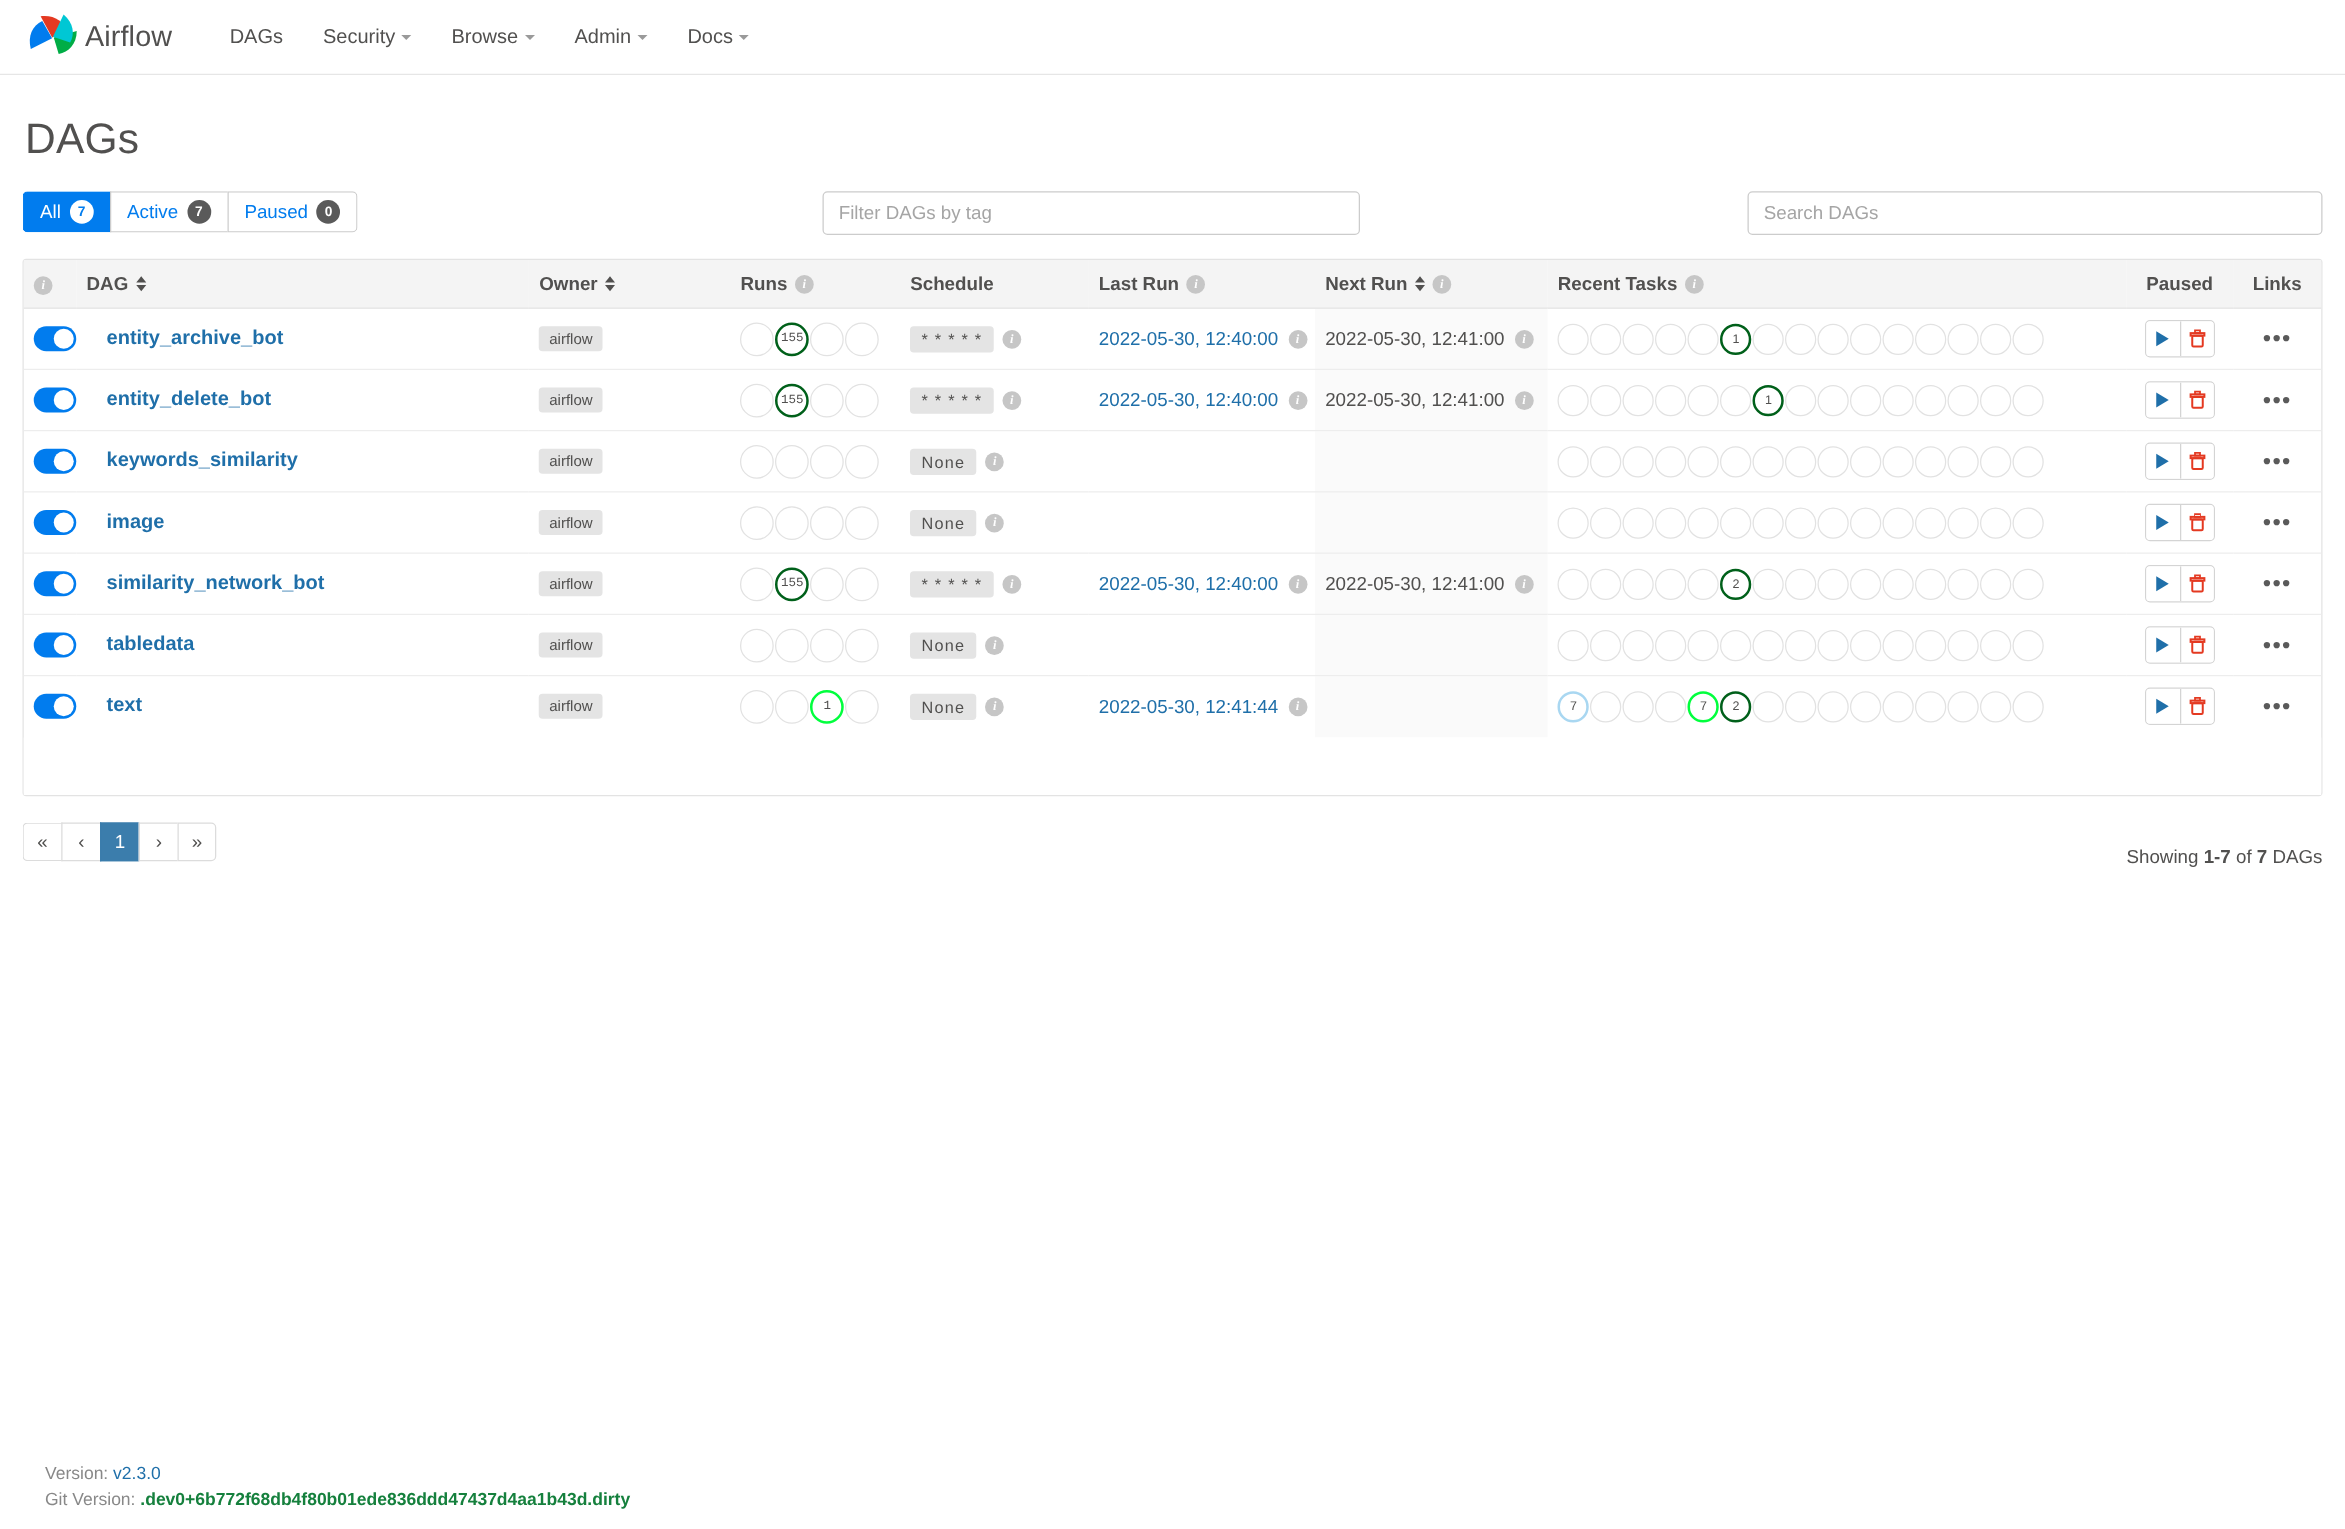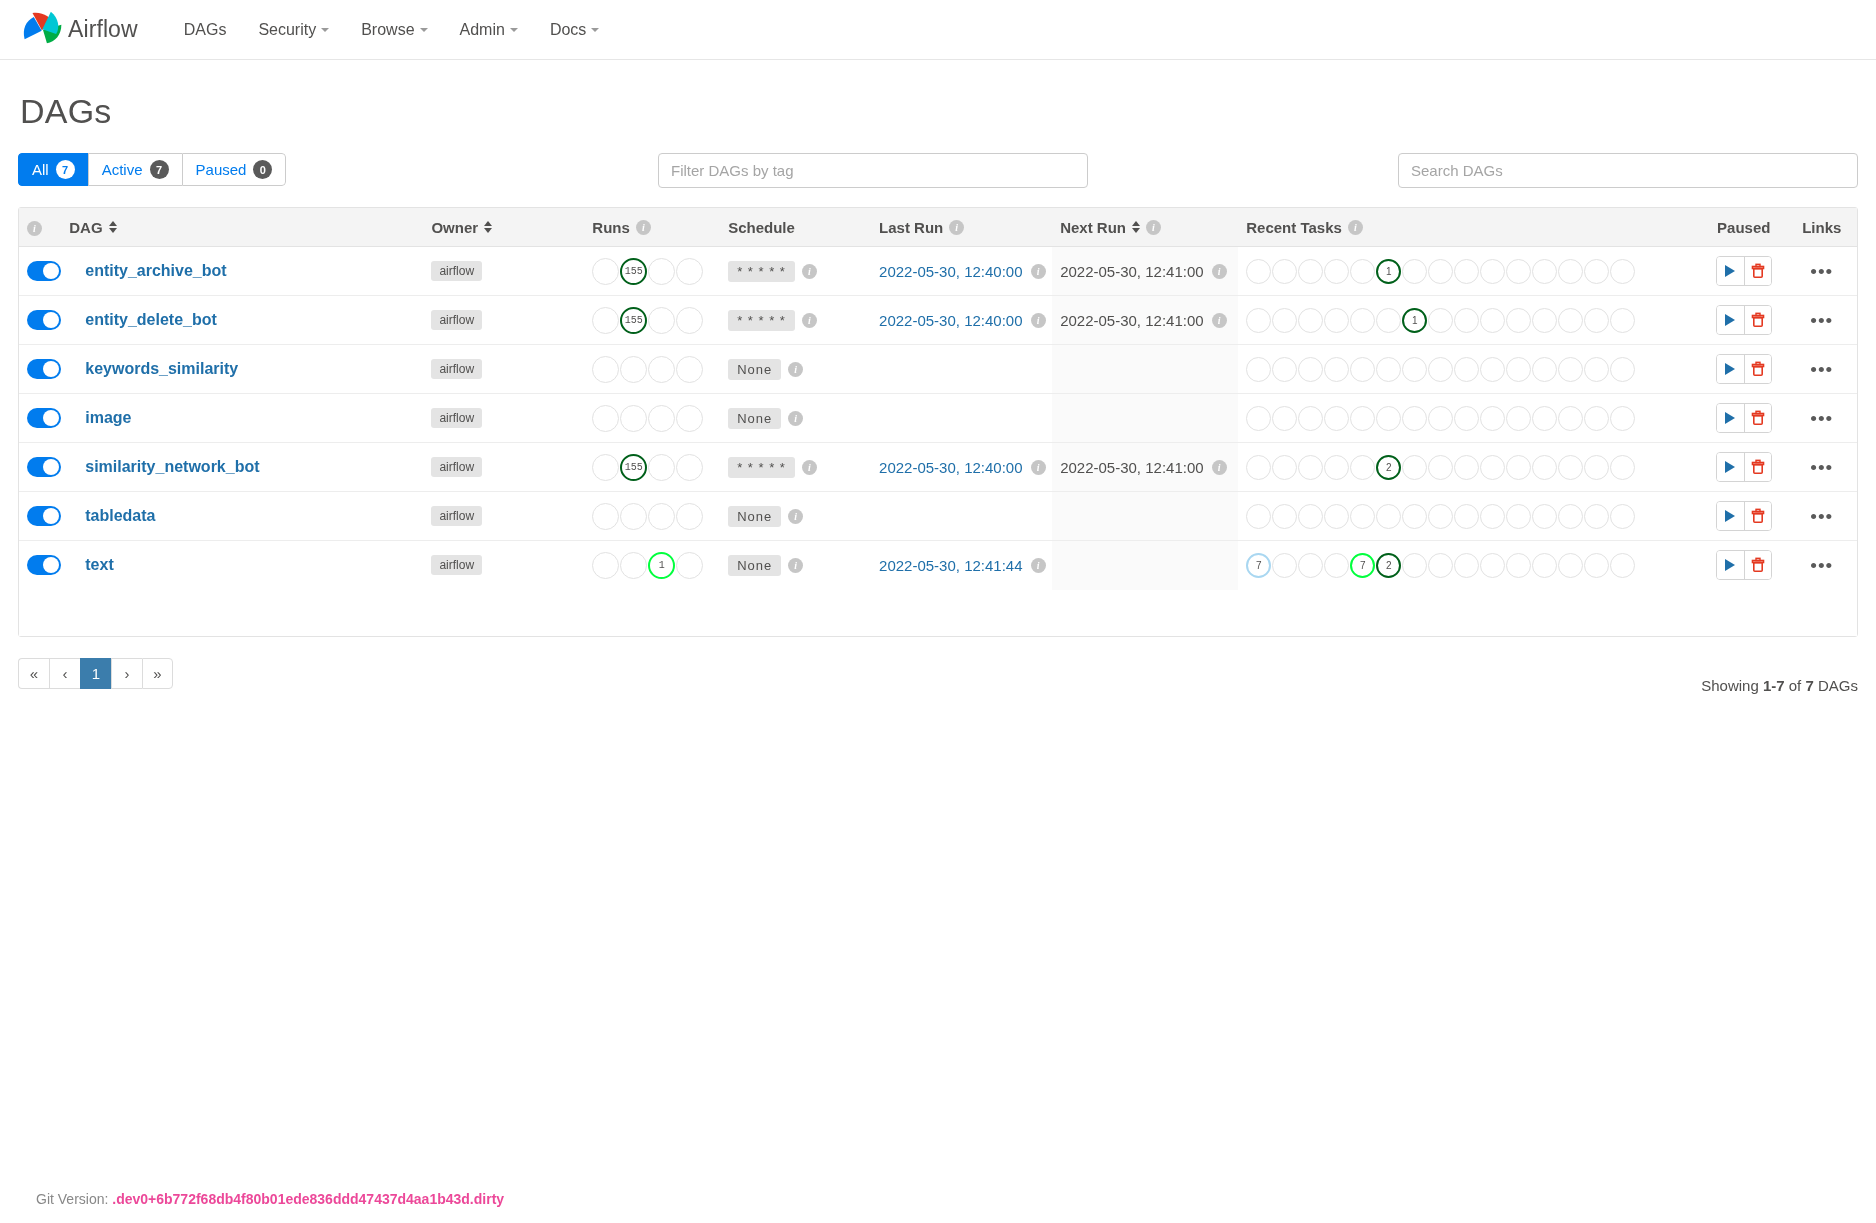--- a/index.html
+++ b/index.html
@@ -208,21 +208,21 @@
     font-size: 15px; color: #51504f;
   }
   .showing b { font-weight: bold; }
 
   
   .footer {
     position: absolute; left: 0; bottom: 14px; width: 100%;
     padding: 0 36px; font-size: 14px; color: #888; line-height: 1.45;
   }
   .footer a { color: #1f6fa9; text-decoration: none; }
-  .footer .gitver { font-weight: bold; color: #ec4899; }
+  .footer .gitver { font-weight: bold; color: #15803d; }
 </style>
 </head>
 <body>
 
 <div class="navbar">
   <div class="brand">
     <svg class="brand-logo" viewBox="0 0 64 60">
       <path d="M30 30 L16 4 C32 2 44 10 48 22 Z" fill="#e43921"></path>
       <path d="M32 30 L60 22 C60 38 50 48 38 50 Z" fill="#00ad46"></path>
       <path d="M30 31 L4 44 C0 28 6 16 18 10 Z" fill="#017cee"></path>
@@ -828,15 +828,18 @@
       <div class="pg">»</div>
     </div>
     <div class="showing">
       <span>Showing </span><b>1-7</b><span> of </span><b>7</b><span> DAGs</span>
     </div>
   </div>
 </div>
 
 <div class="footer">
   <div>
+    <span>Version: </span><a>v2.3.0</a>
+  </div>
+  <div>
     <span>Git Version: </span><span class="gitver">.dev0+6b772f68db4f80b01ede836ddd47437d4aa1b43d.dirty</span>
   </div>
 </div>
 
 </body></html>

